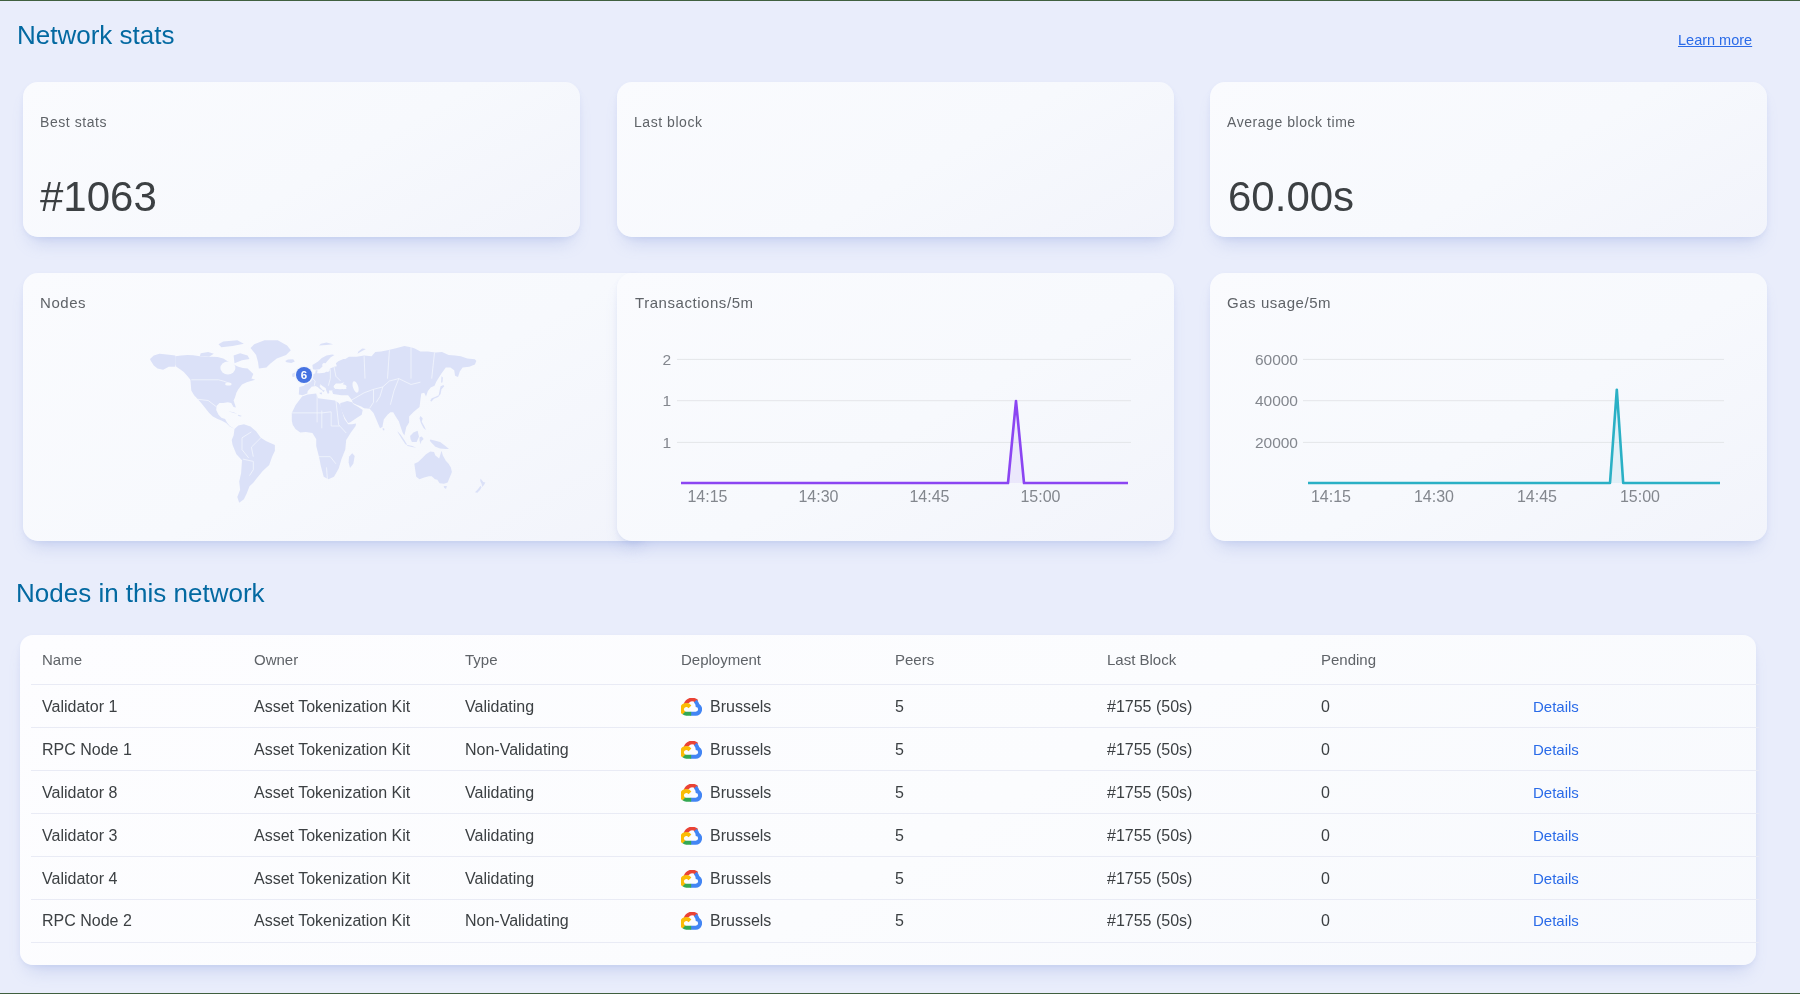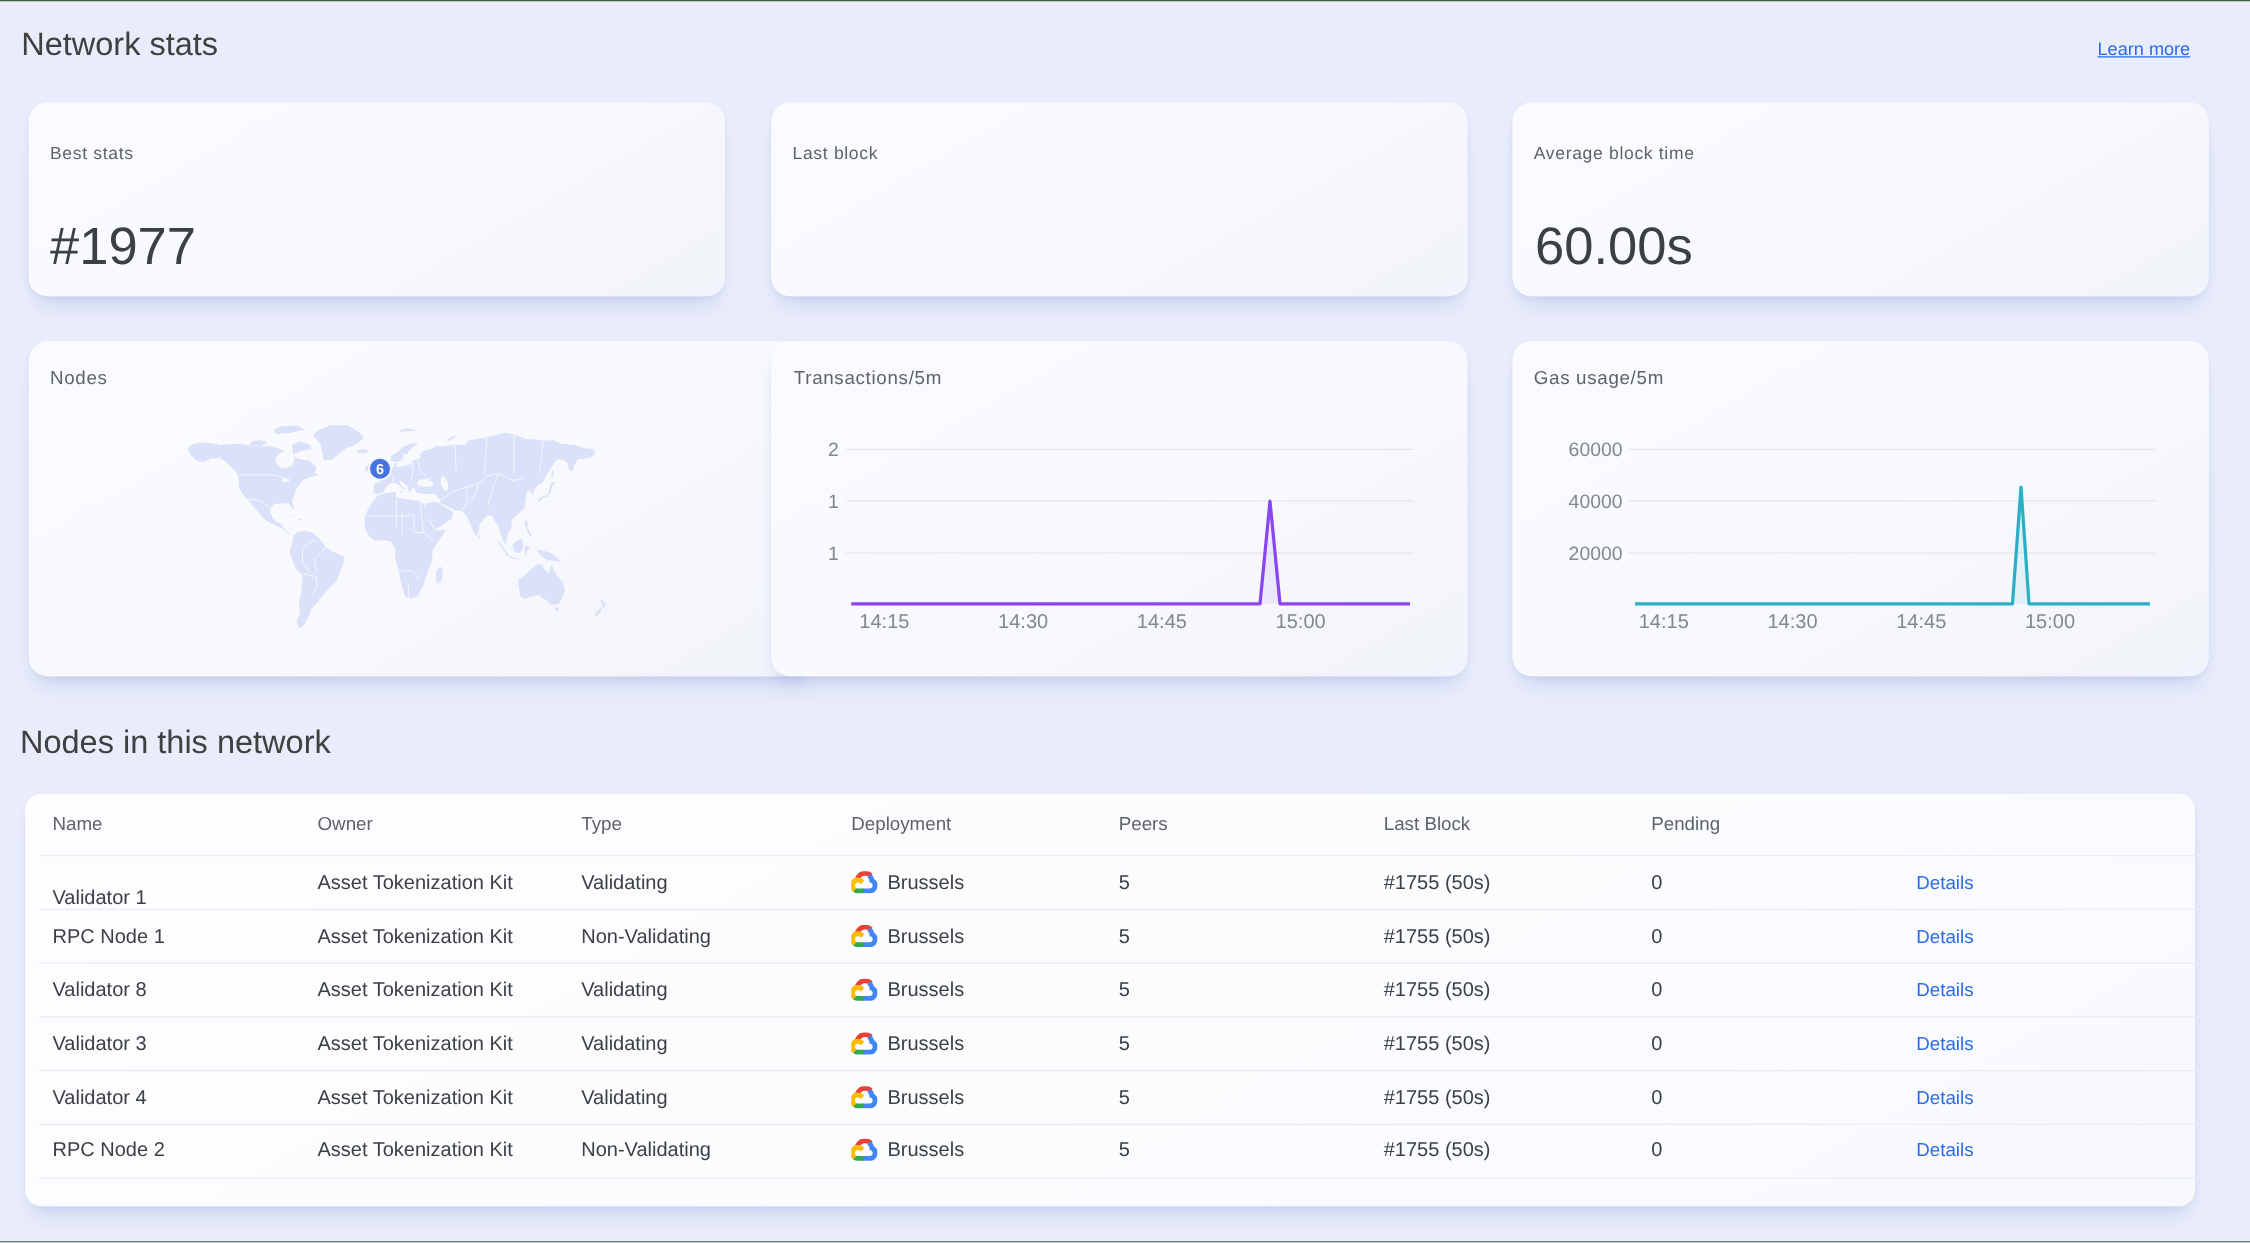--- a/index.html
+++ b/index.html
@@ -1,19 +1,19 @@
 <!DOCTYPE html>
 <html><head><meta charset="utf-8">
 <style>
   * { margin:0; padding:0; box-sizing:border-box; }
   html,body { width:1800px; height:994px; overflow:hidden; }
   body { position:relative; background:#e9edfb;
          font-family:"Liberation Sans", sans-serif; }
   .edge { position:absolute; left:0; width:1800px; height:1px; background:#40603f; z-index:9; }
-  .h1 { position:absolute; font-size:26px; color:#404040; }
+  .h1 { position:absolute; font-size:26px; color:#0369a1; }
   .learn { position:absolute; font-size:14.5px; color:#2a6be8; text-decoration:underline; }
   .card { position:absolute; border-radius:15px;
           background:linear-gradient(150deg,#fafbfe 0%,#f7f9fd 55%,#f2f4fb 100%);
           box-shadow:0 12px 18px -8px rgba(125,145,215,.33), 0 2px 4px rgba(125,145,215,.10); }
   .tablecard { position:absolute; left:19.5px; top:634.5px; width:1736px; height:330.5px;
           border-radius:13px; background:linear-gradient(150deg,#fdfdff 0%,#fbfcfe 55%,#f7f9fd 100%);
           box-shadow:0 12px 18px -8px rgba(125,145,215,.33), 0 2px 4px rgba(125,145,215,.10); }
   .lbl { position:absolute; font-size:14px; color:#5f6368; letter-spacing:.55px; }
   .lbl2 { position:absolute; font-size:15px; color:#5f6368; letter-spacing:.55px; }
   .val { position:absolute; font-size:42px; color:#3c4043; letter-spacing:0; }
@@ -28,21 +28,21 @@
 </style></head>
 <body>
 <div class="edge" style="top:0"></div>
 <div class="edge" style="bottom:0"></div>
 
 <div class="h1" style="left:17px;top:20px">Network stats</div>
 <a class="learn" style="left:1678px;top:32px">Learn more</a>
 
 <div class="card" style="left:23px;top:82px;width:557px;height:155px">
   <div class="lbl" style="left:17px;top:32px">Best stats</div>
-  <div class="val" style="left:17px;top:91px">#1977</div>
+  <div class="val" style="left:17px;top:91px">#1063</div>
 </div>
 <div class="card" style="left:617px;top:82px;width:557px;height:155px">
   <div class="lbl" style="left:17px;top:32px">Last block</div>
 </div>
 <div class="card" style="left:1210px;top:82px;width:557px;height:155px">
   <div class="lbl" style="left:17px;top:32px">Average block time</div>
   <div class="val" style="left:18px;top:91px">60.00s</div>
 </div>
 
 <div class="card" style="left:23px;top:273px;width:627px;height:268px">
@@ -166,21 +166,21 @@
     <div class="th" style="left:875.5px;top:16.5px">Peers</div>
     <div class="th" style="left:1087.5px;top:16.5px">Last Block</div>
     <div class="th" style="left:1301.5px;top:16.5px">Pending</div>
 <div class="sep" style="top:49.5px"></div>
     <div class="sep" style="top:92.5px"></div>
     <div class="sep" style="top:135.5px"></div>
     <div class="sep" style="top:178.5px"></div>
     <div class="sep" style="top:221.5px"></div>
     <div class="sep" style="top:264.5px"></div>
     <div class="sep" style="top:307.5px"></div>
-<div class="cell" style="left:22.5px;top:73px">Validator 1</div>
+<div class="cell" style="left:22.5px;top:61px">Validator 1</div>
 <div class="cell" style="left:234.5px;top:61px">Asset Tokenization Kit</div>
 <div class="cell" style="left:445.5px;top:61px">Validating</div>
 <div class="cell icn" style="left:661.5px;top:61px"><svg class="gcp" width="21" height="17.7" viewBox="0 0 24 20.2">
         <path fill="#ea4335" d="M16.19 5.27h.78l2.22-2.22.11-.94A9.97 9.97 0 0 0 3.1 6.98a1.2 1.2 0 0 1 .77-.05l4.44-.73s.23-.38.34-.35a5.54 5.54 0 0 1 7.54-.58z"></path>
         <path fill="#4285f4" d="M20.88 6.98a10 10 0 0 0-3.01-4.87l-3.12 3.12a5.54 5.54 0 0 1 2.03 4.39v.55a2.77 2.77 0 1 1 0 5.54h-5.54l-.55.56v3.33l.55.55h5.54a7.2 7.2 0 0 0 4.1-13.17z"></path>
         <path fill="#34a853" d="M6.07 20.15h5.54v-4.44H6.07a2.75 2.75 0 0 1-1.14-.25l-.78.24-2.24 2.22-.19.78a7.16 7.16 0 0 0 4.35 1.45z"></path>
         <path fill="#fbbc05" d="M6.07 5.76a7.2 7.2 0 0 0-4.35 12.94l3.22-3.22a2.77 2.77 0 1 1 3.68-3.68l3.22-3.22a7.18 7.18 0 0 0-5.77-2.82z"></path>
       </svg><span>Brussels</span></div>
 <div class="cell" style="left:875.5px;top:61px">5</div>
 <div class="cell" style="left:1087.5px;top:61px">#1755 (50s)</div>

